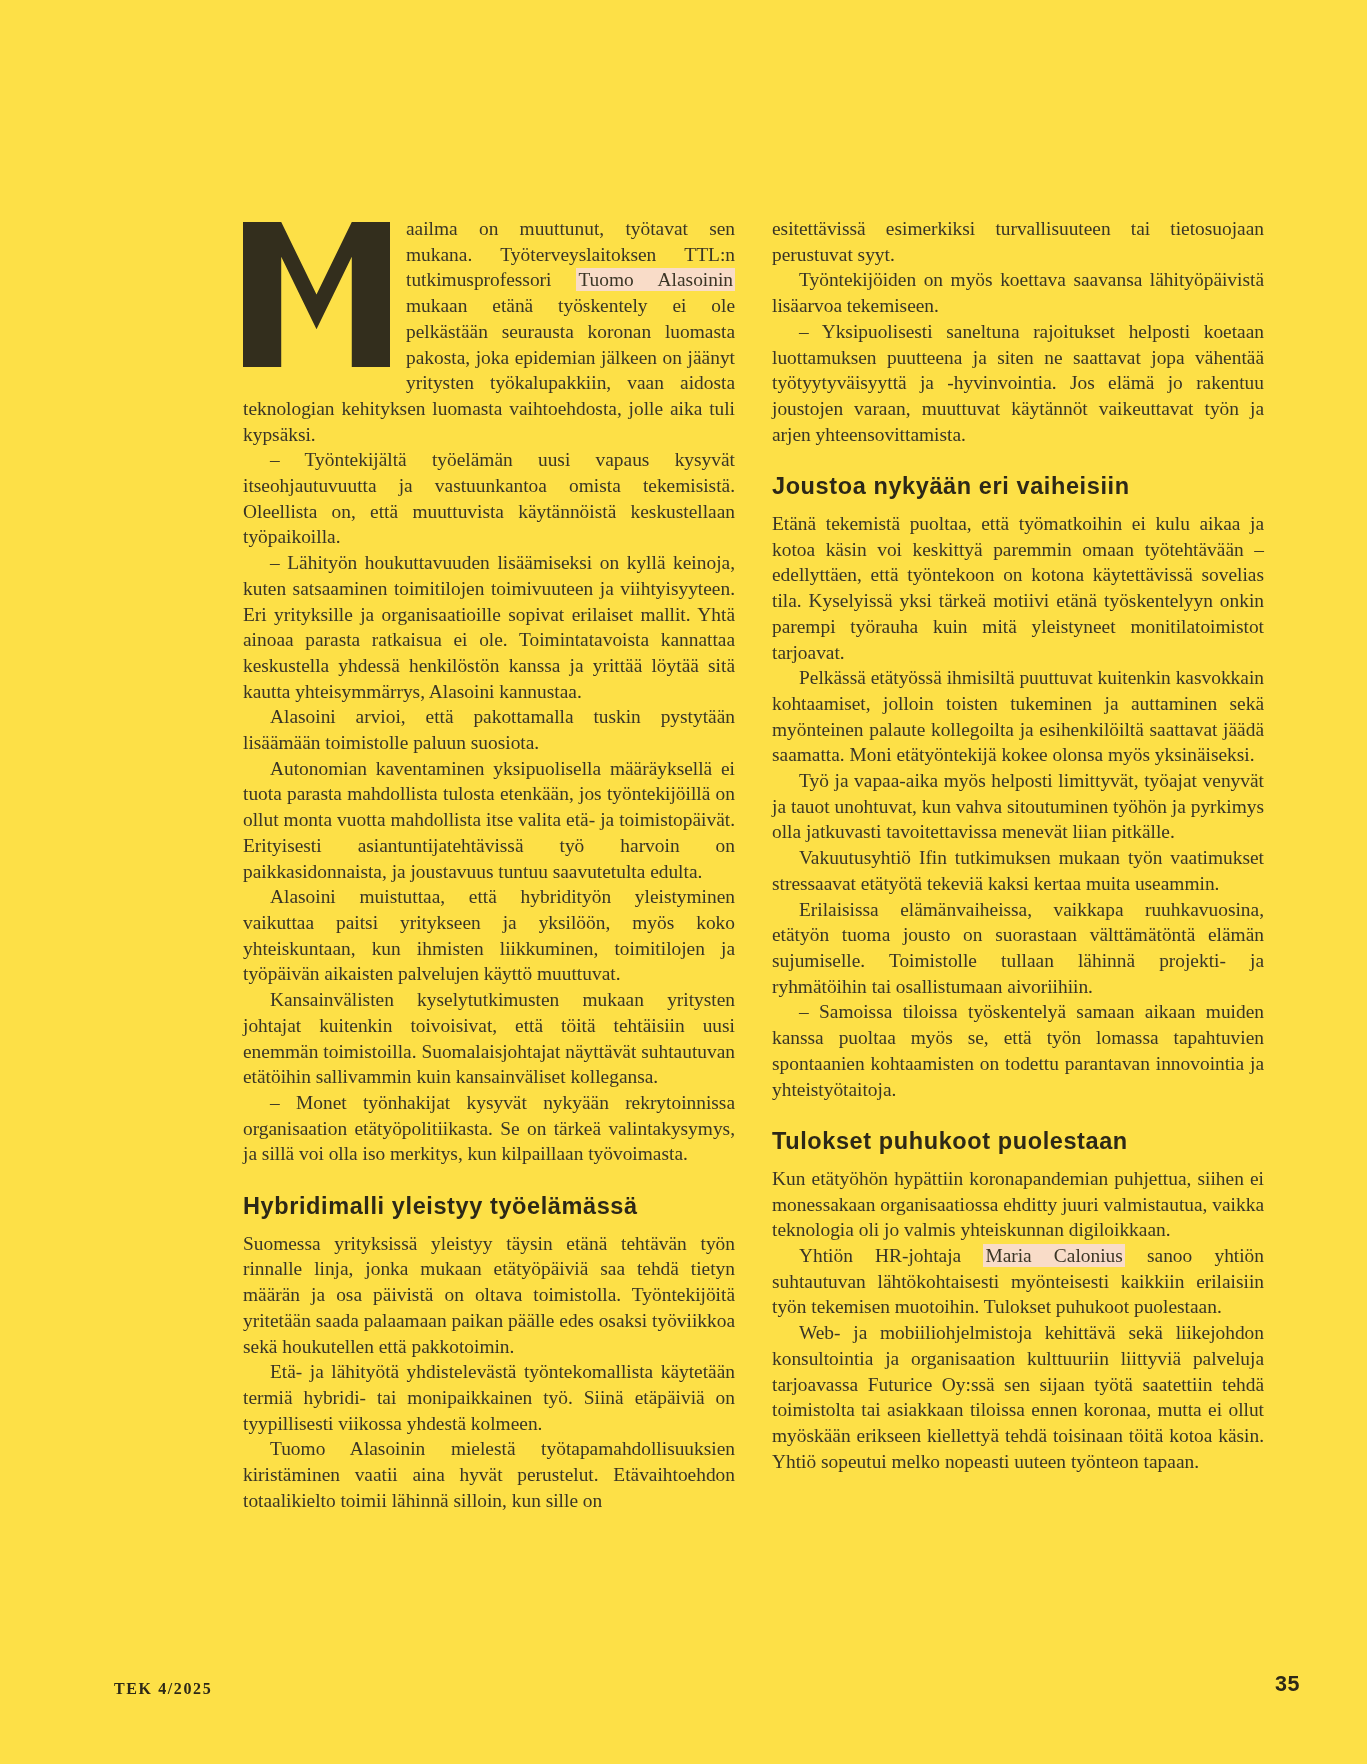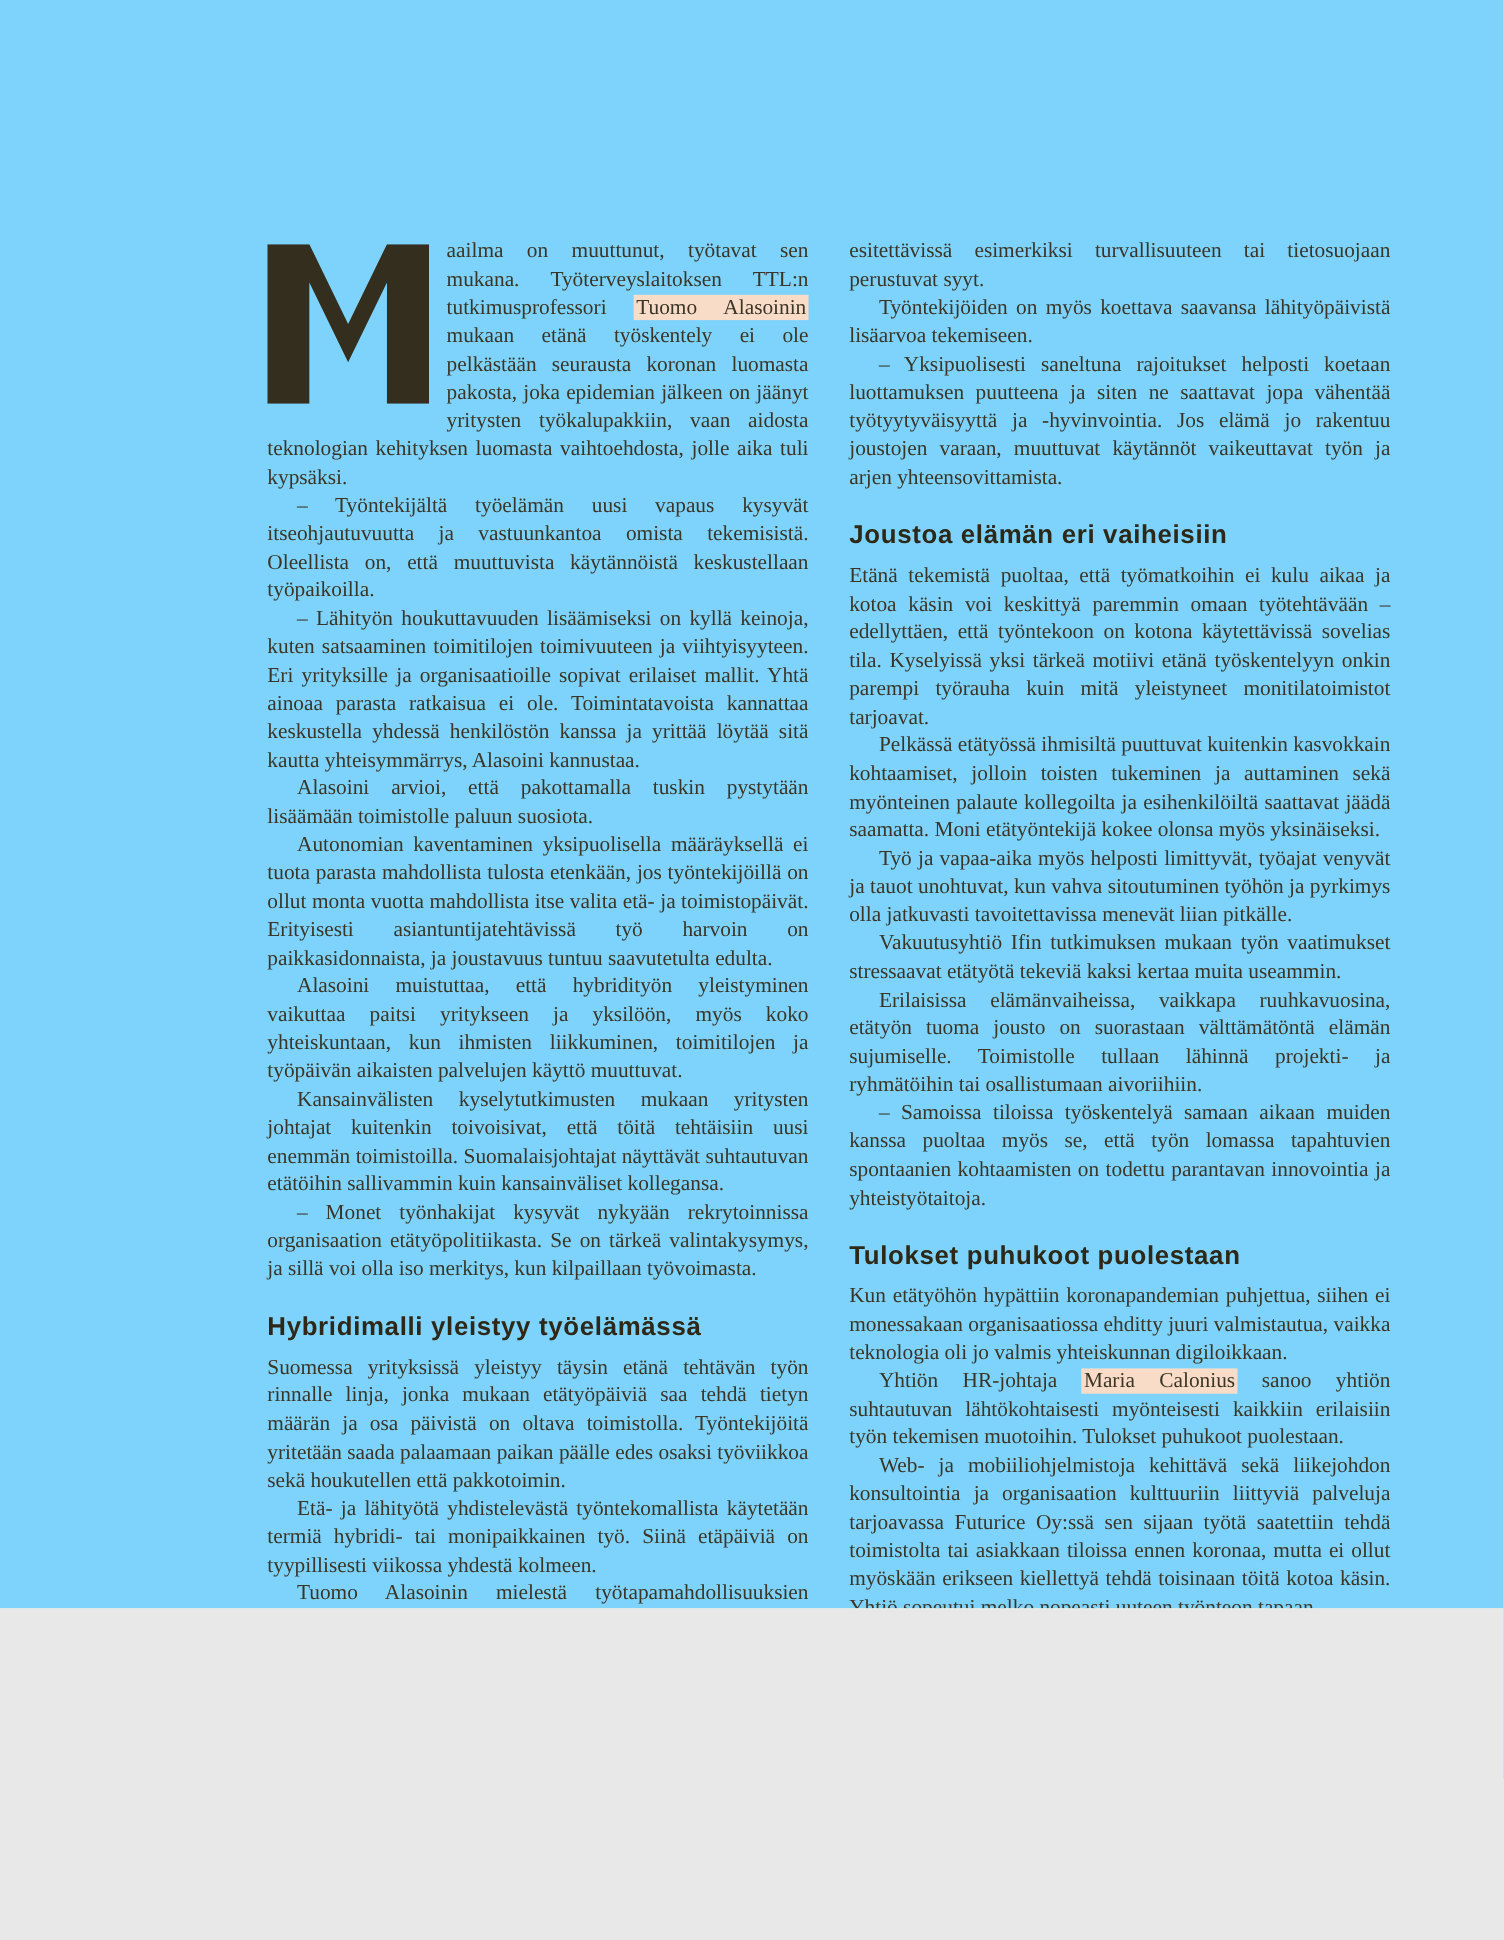--- a/index.html
+++ b/index.html
@@ -1,19 +1,19 @@
 <!DOCTYPE html>
 <html lang="fi"><head>
 <meta charset="utf-8">
 <style>
   html,body{margin:0;padding:0;background:#e8e8e8;}
   .page{
     position:relative;
-    width:1367px;height:1462px;
-    background:#7dd3fc;
+    width:1367px;height:1764px;
+    background:#fde047;
     overflow:hidden;
     font-family:"Liberation Serif","DejaVu Serif",serif;
     color:#3a3526;
   }
   .col{
     position:absolute;top:216px;width:492px;
     font-size:19.4px;line-height:25.7px;
   }
   .col-left{left:243px;}
   .col-right{left:772px;}
@@ -75,21 +75,21 @@
     <h2 class="section">Hybridimalli yleistyy työelämässä</h2>
     <p>Suomessa yrityksissä yleistyy täysin etänä tehtävän työn rinnalle linja, jonka mukaan etätyöpäiviä saa tehdä tietyn määrän ja osa päivistä on oltava toimistolla. Työntekijöitä yritetään saada palaamaan paikan päälle edes osaksi työviikkoa sekä houkutellen että pakkotoimin.</p>
     <p class="ind">Etä- ja lähityötä yhdistelevästä työntekomallista käytetään termiä hybridi- tai monipaikkainen työ. Siinä etäpäiviä on tyypillisesti viikossa yhdestä kolmeen.</p>
     <p class="ind">Tuomo Alasoinin mielestä työtapamahdollisuuksien kiristäminen vaatii aina hyvät perustelut. Etävaihtoehdon totaalikielto toimii lähinnä silloin, kun sille on</p>
   </div>
 
   <div class="col col-right">
     <p>esitettävissä esimerkiksi turvallisuuteen tai tietosuojaan perustuvat syyt.</p>
     <p class="ind">Työntekijöiden on myös koettava saavansa lähityöpäivistä lisäarvoa tekemiseen.</p>
     <p class="ind">– Yksipuolisesti saneltuna rajoitukset helposti koetaan luottamuksen puutteena ja siten ne saattavat jopa vähentää työtyytyväisyyttä ja -hyvinvointia. Jos elämä jo rakentuu joustojen varaan, muuttuvat käytännöt vaikeuttavat työn ja arjen yhteensovittamista.</p>
-    <h2 class="section">Joustoa elämän eri vaiheisiin</h2>
+    <h2 class="section">Joustoa nykyään eri vaiheisiin</h2>
     <p>Etänä tekemistä puoltaa, että työmatkoihin ei kulu aikaa ja kotoa käsin voi keskittyä paremmin omaan työtehtävään – edellyttäen, että työntekoon on kotona käytettävissä sovelias tila. Kyselyissä yksi tärkeä motiivi etänä työskentelyyn onkin parempi työrauha kuin mitä yleistyneet monitilatoimistot tarjoavat.</p>
     <p class="ind">Pelkässä etätyössä ihmisiltä puuttuvat kuitenkin kasvokkain kohtaamiset, jolloin toisten tukeminen ja auttaminen sekä myönteinen palaute kollegoilta ja esihenkilöiltä saattavat jäädä saamatta. Moni etätyöntekijä kokee olonsa myös yksinäiseksi.</p>
     <p class="ind">Työ ja vapaa-aika myös helposti limittyvät, työajat venyvät ja tauot unohtuvat, kun vahva sitoutuminen työhön ja pyrkimys olla jatkuvasti tavoitettavissa menevät liian pitkälle.</p>
     <p class="ind">Vakuutusyhtiö Ifin tutkimuksen mukaan työn vaatimukset stressaavat etätyötä tekeviä kaksi kertaa muita useammin.</p>
     <p class="ind">Erilaisissa elämänvaiheissa, vaikkapa ruuhkavuosina, etätyön tuoma jousto on suorastaan välttämätöntä elämän sujumiselle. Toimistolle tullaan lähinnä projekti- ja ryhmätöihin tai osallistumaan aivoriihiin.</p>
     <p class="ind">– Samoissa tiloissa työskentelyä samaan aikaan muiden kanssa puoltaa myös se, että työn lomassa tapahtuvien spontaanien kohtaamisten on todettu parantavan innovointia ja yhteistyötaitoja.</p>
     <h2 class="section">Tulokset puhukoot puolestaan</h2>
     <p>Kun etätyöhön hypättiin koronapandemian puhjettua, siihen ei monessakaan organisaatiossa ehditty juuri valmistautua, vaikka teknologia oli jo valmis yhteiskunnan digiloikkaan.</p>
     <p class="ind"><span>Yhtiön HR-johtaja </span><span class="hl">Maria Calonius</span><span> sanoo yhtiön suhtautuvan lähtökohtaisesti myönteisesti kaikkiin erilaisiin työn tekemisen muotoihin. Tulokset puhukoot puolestaan.</span></p>
     <p class="ind">Web- ja mobiiliohjelmistoja kehittävä sekä liikejohdon konsultointia ja organisaation kulttuuriin liittyviä palveluja tarjoavassa Futurice Oy:ssä sen sijaan työtä saatettiin tehdä toimistolta tai asiakkaan tiloissa ennen koronaa, mutta ei ollut myöskään erikseen kiellettyä tehdä toisinaan töitä kotoa käsin. Yhtiö sopeutui melko nopeasti uuteen työnteon tapaan.</p>

